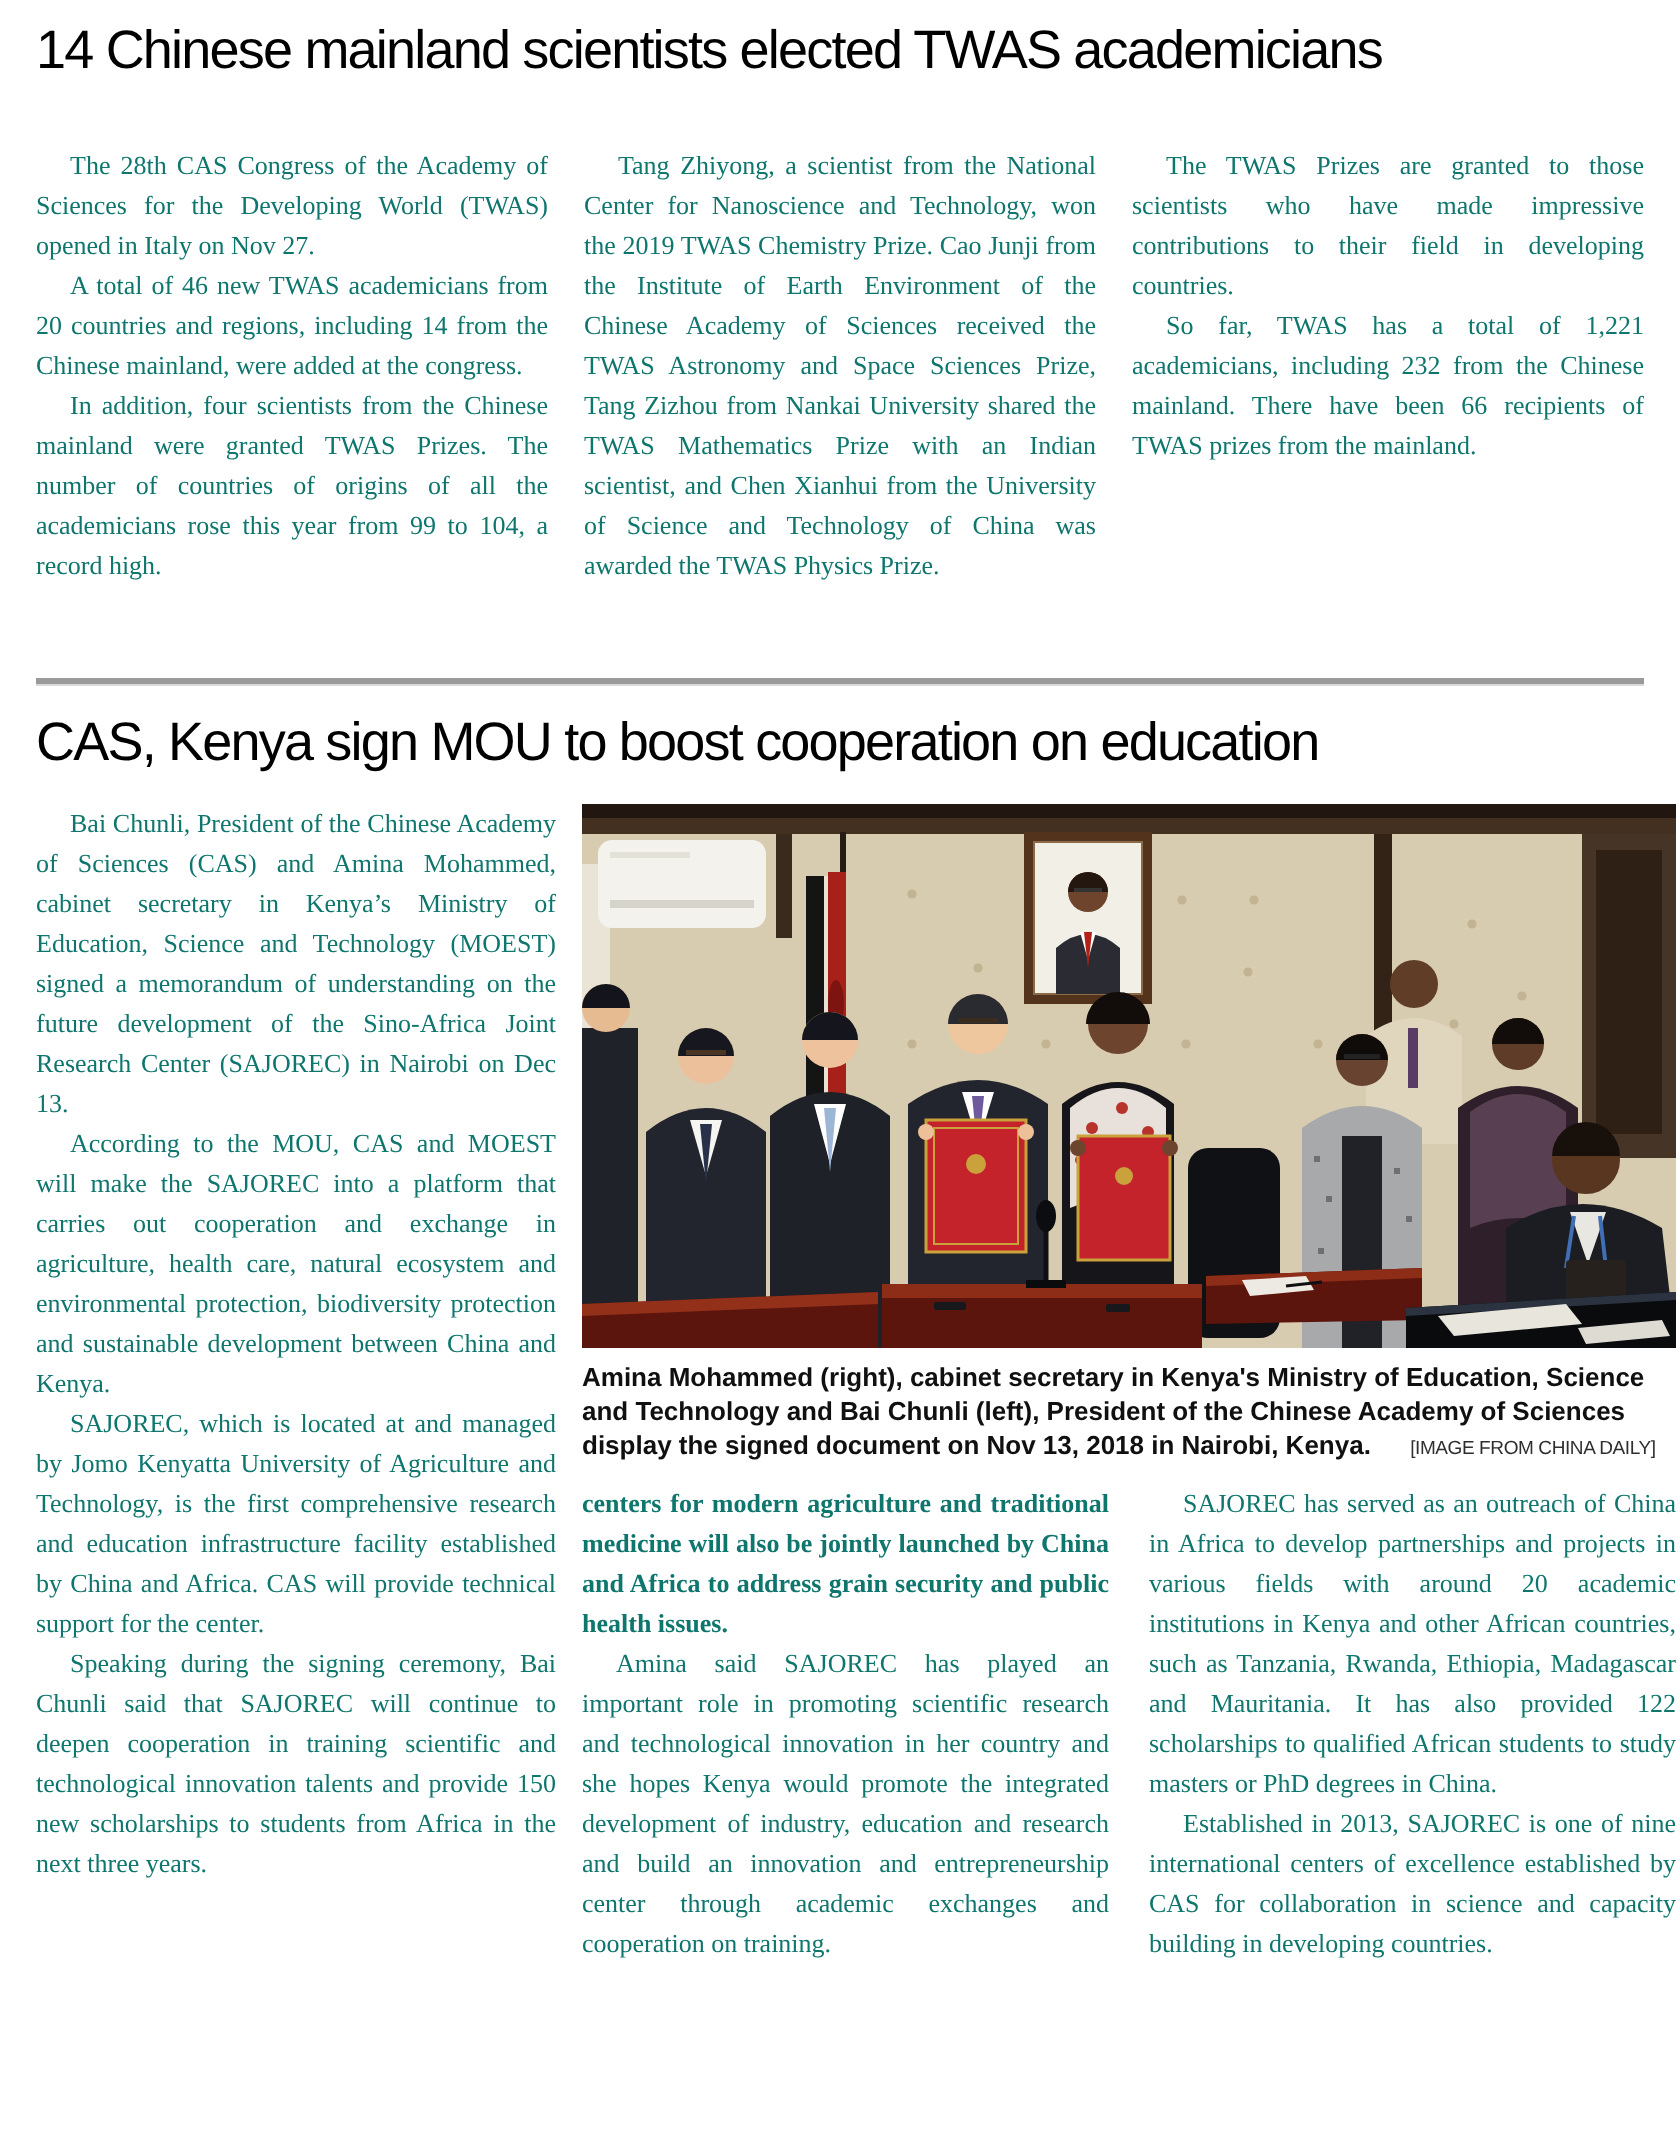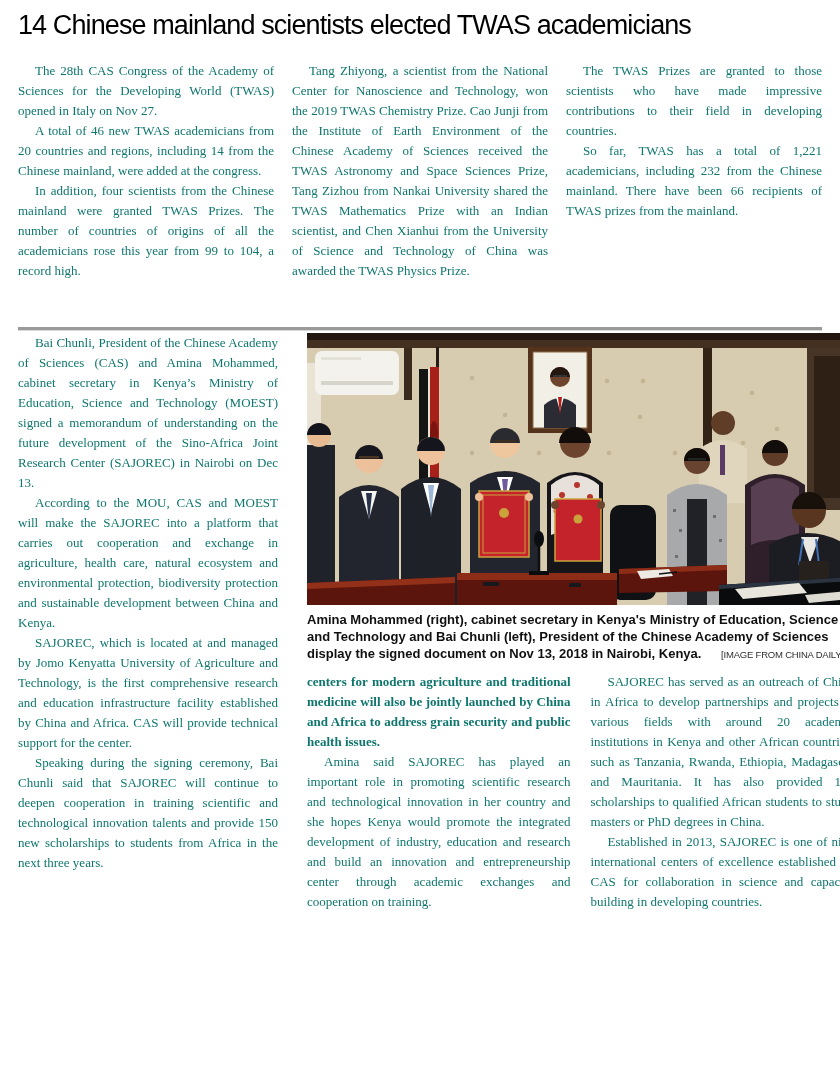--- a/index.html
+++ b/index.html
@@ -1,31 +1,31 @@
 <!DOCTYPE html>
 <html><head>
 <meta charset="utf-8">
 <style>
   html,body{margin:0;padding:0;background:#ffffff;}
   body{width:840px;height:1068px;font-family:"Liberation Serif",serif;color:#161616;overflow:hidden;}
   .page{padding:8px 18px 0 18px;box-sizing:border-box;}
 
   h1.headline{font-family:"Liberation Sans",sans-serif;font-weight:400;color:#000;
     font-size:27px;line-height:1.15;margin:0;letter-spacing:-0.9px;white-space:nowrap;}
-  h1.headline-1{margin:2px 0 20px 0;}
+  h1.headline-1{margin:2px 0 32px 0;}
   h1.headline-2{margin:13px 0 15px 0;}
 
   .divider{height:3px;background:#9a9a9a;border-bottom:1px solid #d9d9d9;margin-top:14px;}
 
   .body-copy p{margin:0;font-size:13px;line-height:20px;text-align:justify;text-indent:17px;
     color:#0f766e;}
 
   .cols-3{column-count:3;column-gap:18px;height:252px;overflow:hidden;}
 
-  .article-2{display:flex;margin-top:2px;gap:16px;}
+  .article-2{display:flex;margin-top:2px;}
   .a2-left{width:260px;margin-right:13px;flex:0 0 auto;height:645px;overflow:hidden;}
   .a2-right{width:547px;flex:0 0 auto;}
 
   .photo-wrap{width:547px;height:272px;overflow:hidden;background:#d8ccb0;}
   .photo-wrap svg{display:block;}
 
   .caption{font-family:"Liberation Sans",sans-serif;font-weight:700;font-size:13px;
     line-height:17px;color:#101010;margin:6px 0 0 0;text-align:left;}
   .caption .credit{font-size:9.5px;font-weight:400;letter-spacing:-0.2px;color:#2e2e2e;margin-left:16px;}
 
@@ -39,20 +39,21 @@
 
   <h1 class="headline headline-1">14 Chinese mainland scientists elected TWAS academicians</h1>
 
   <div class="cols-3 body-copy">
     <p class="para">The 28th CAS Congress of the Academy of Sciences for the Developing World (TWAS) opened in Italy on Nov 27.</p><p class="para">A total of 46 new TWAS academicians from 20 countries and regions, including 14 from the Chinese mainland, were added at the congress.</p><p class="para">In addition, four scientists from the Chinese mainland were granted TWAS Prizes. The number of countries of origins of all the academicians rose this year from 99 to 104, a record high.</p><p class="para">Tang Zhiyong, a scientist from the National Center for Nanoscience and Technology, won the 2019 TWAS Chemistry Prize. Cao Junji from the Institute of Earth Environment of the Chinese Academy of Sciences received the TWAS Astronomy and Space Sciences Prize, Tang Zizhou from Nankai University shared the TWAS Mathematics Prize with an Indian scientist, and Chen Xianhui from the University of Science and Technology of China was awarded the TWAS Physics Prize.</p><p class="para">The TWAS Prizes are granted to those scientists who have made impressive contributions to their field in developing countries.</p><p class="para">So far, TWAS has a total of 1,221 academicians, including 232 from the Chinese mainland. There have been 66 recipients of TWAS prizes from the mainland.</p><span></span>
     
   </div>
 
   <div class="divider"></div>
 
+  <h1 class="headline headline-2">CAS, Kenya sign MOU to boost cooperation on education</h1>
 
   <div class="article-2">
 
     <div class="a2-left body-copy">
       <p class="para">Bai Chunli, President of the Chinese Academy of Sciences (CAS) and Amina Mohammed, cabinet secretary in Kenya’s Ministry of Education, Science and Technology (MOEST) signed a memorandum of understanding on the future development of the Sino-Africa Joint Research Center (SAJOREC) in Nairobi on Dec 13.</p><p class="para">According to the MOU, CAS and MOEST will make the SAJOREC into a platform that carries out cooperation and exchange in agriculture, health care, natural ecosystem and environmental protection, biodiversity protection and sustainable development between China and Kenya.</p><p class="para">SAJOREC, which is located at and managed by Jomo Kenyatta University of Agriculture and Technology, is the first comprehensive research and education infrastructure facility established by China and Africa. CAS will provide technical support for the center.</p><p class="para">Speaking during the signing ceremony, Bai Chunli said that SAJOREC will continue to deepen cooperation in training scientific and technological innovation talents and provide 150 new scholarships to students from Africa in the next three years.</p><span></span>
     </div>
 
     <div class="a2-right">
 
       <div class="photo-wrap">

